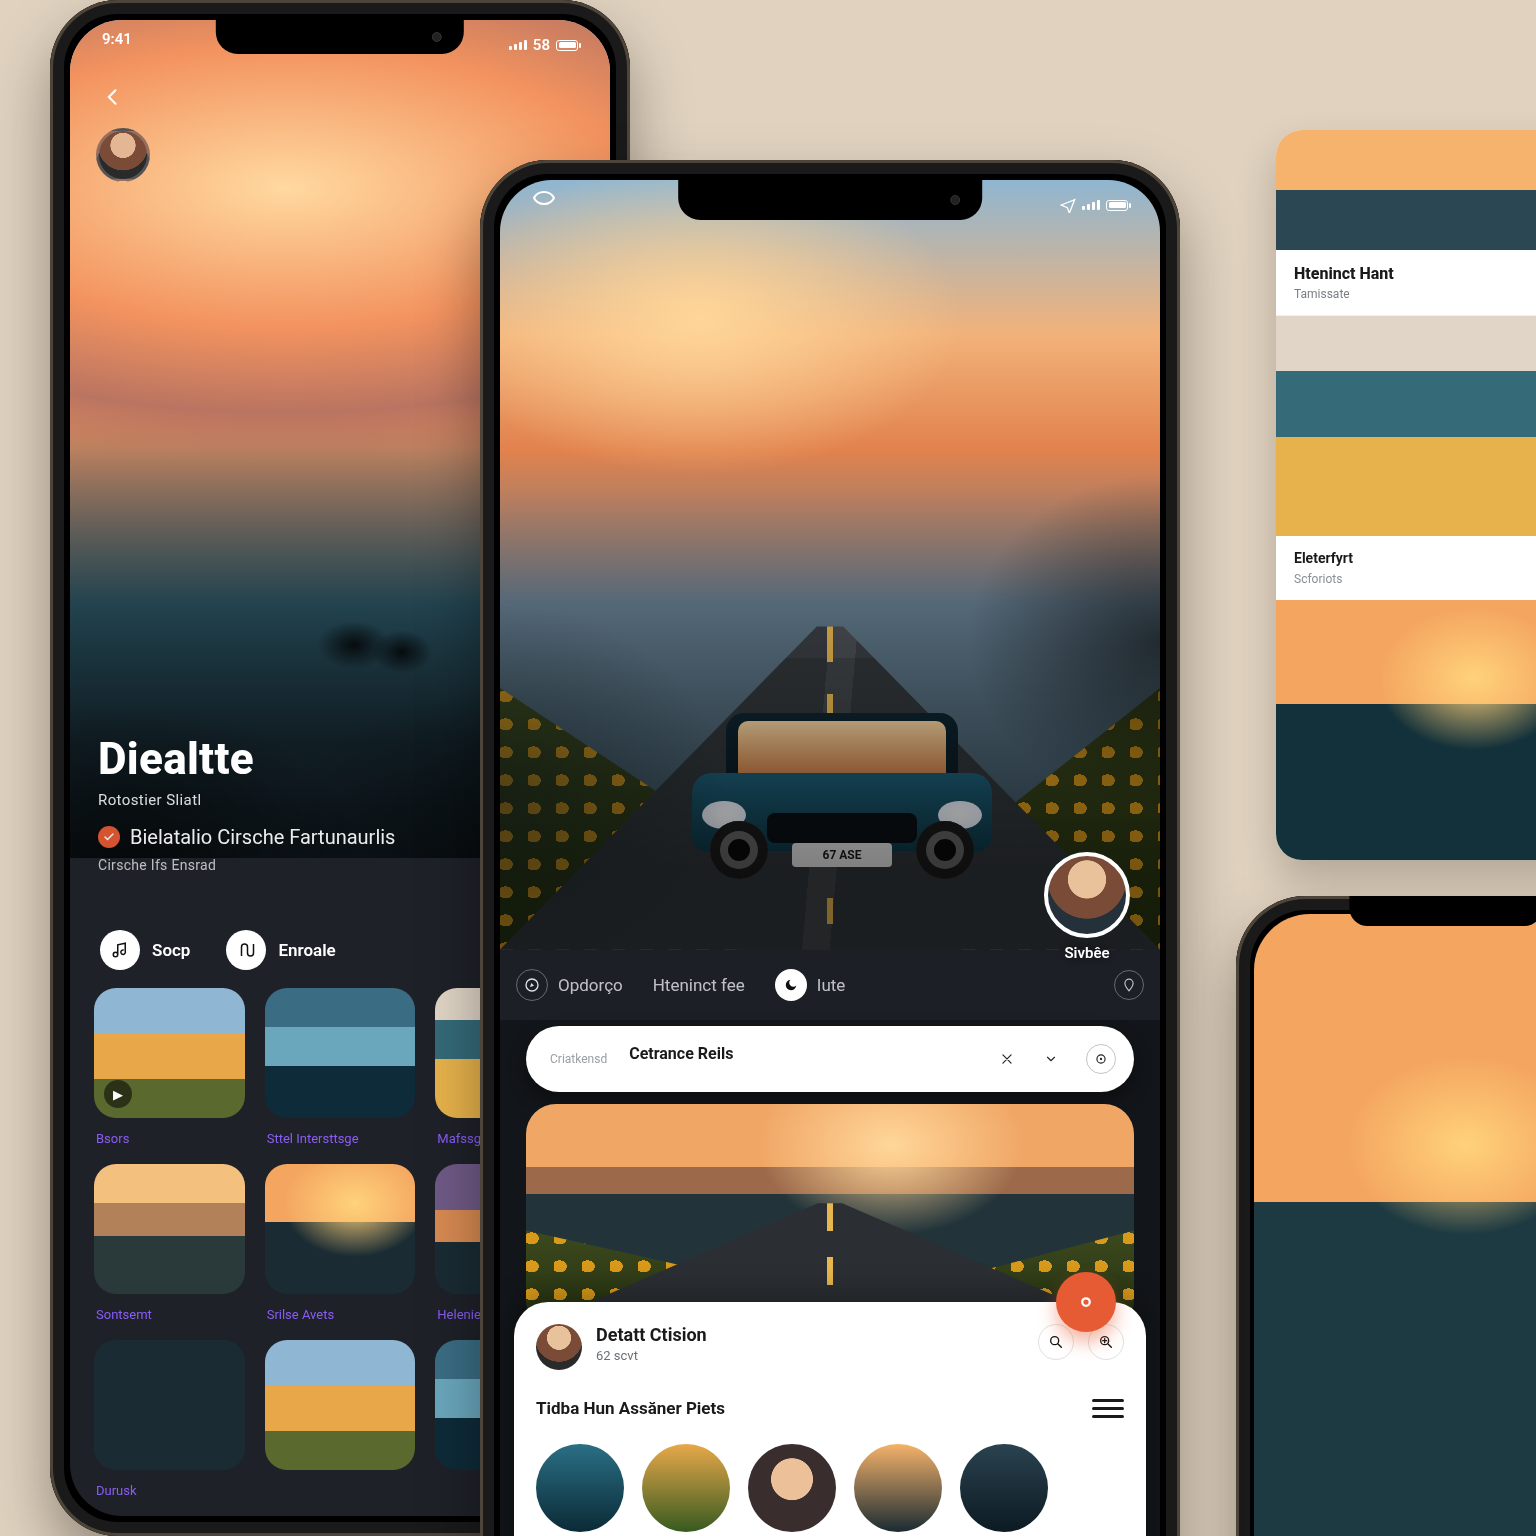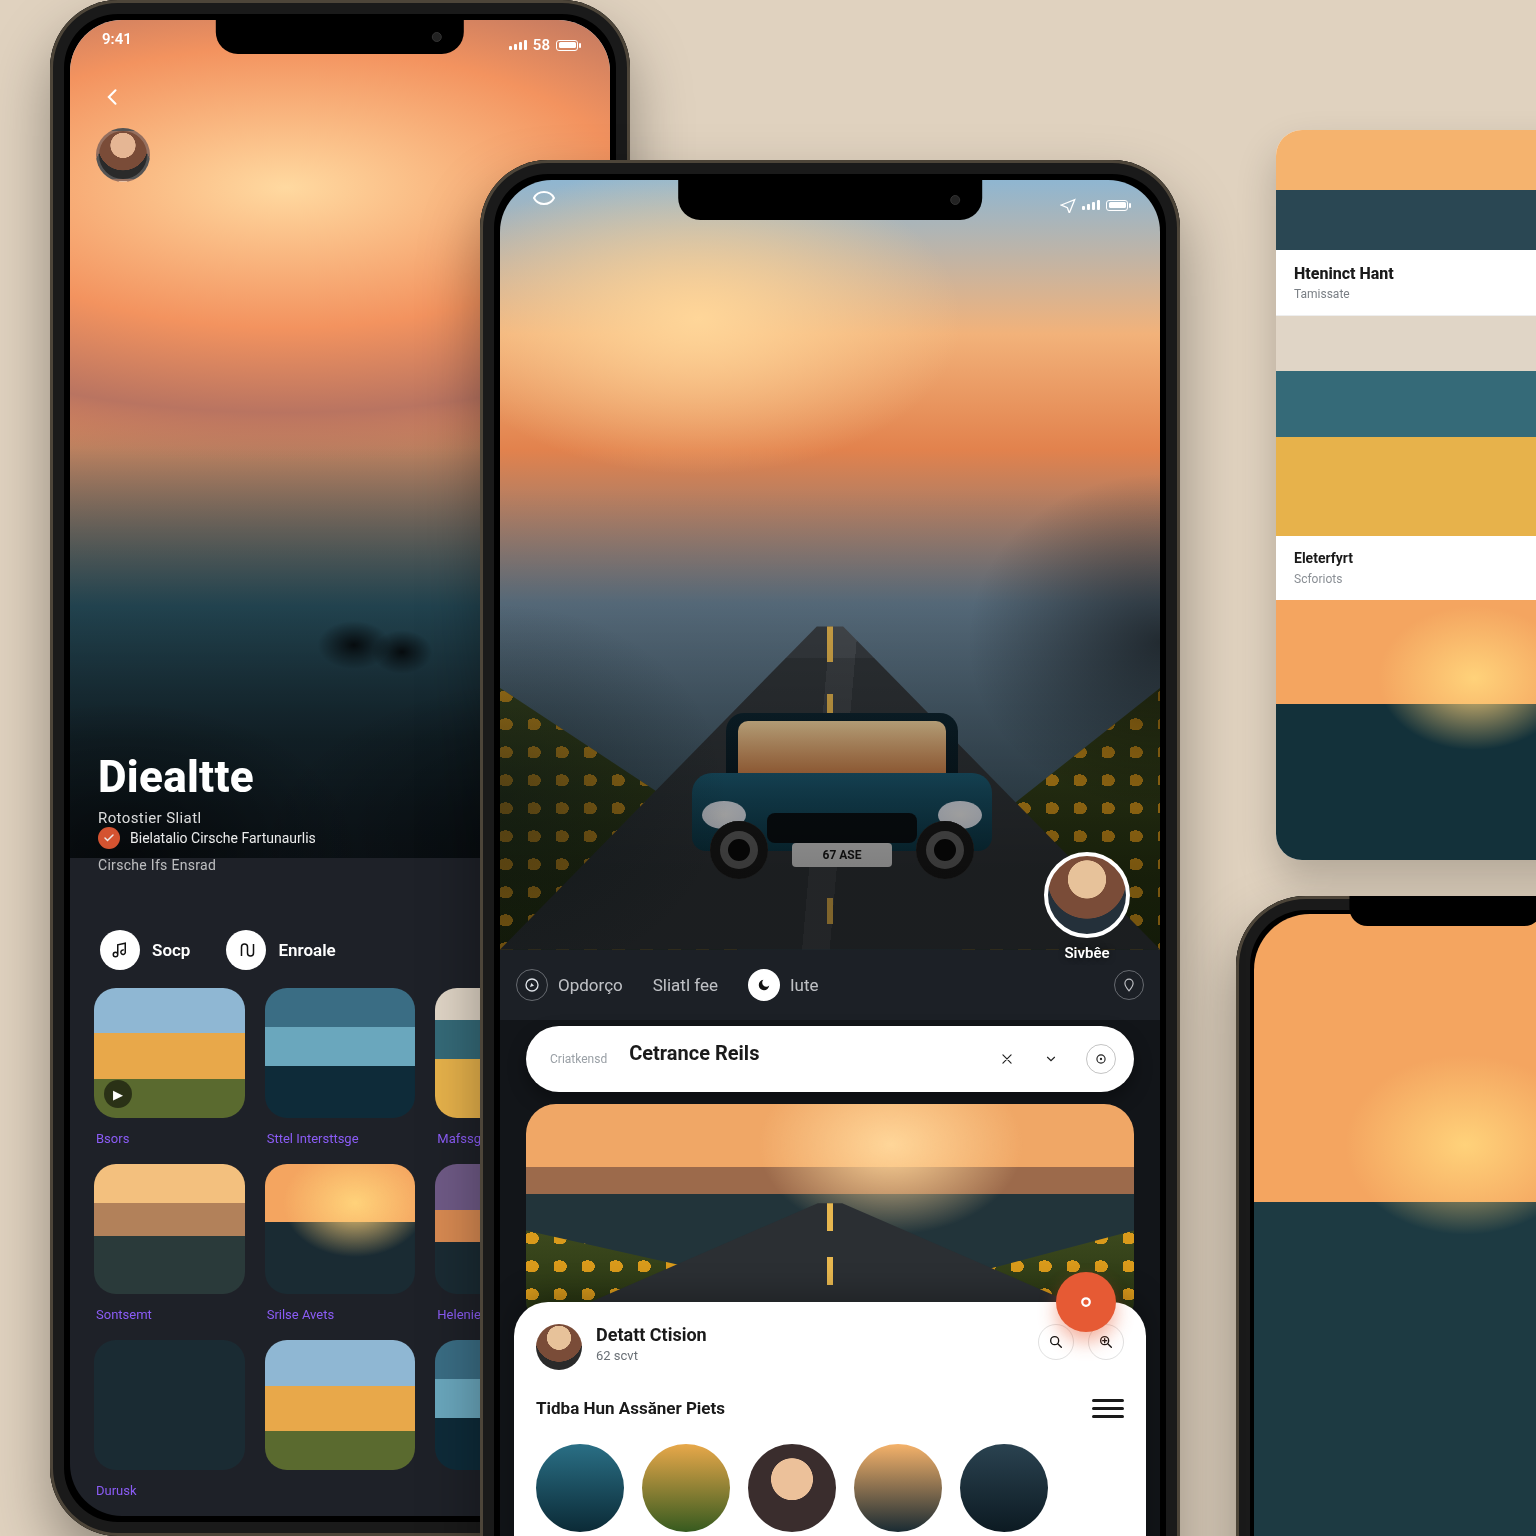--- a/index.html
+++ b/index.html
@@ -86,21 +86,21 @@
   }
   .avatar-sm {
     position:absolute; top:108px; left:26px; width:54px;height:54px;border-radius:50%;
     background: radial-gradient(circle at 50% 30%, #e5b694 0 30%, #7a4c38 31% 60%, #2a2a2a 61% 100%);
     border:3px solid #fff3; z-index:30;
   }
 
   .title-block { position:absolute; left:28px; bottom:43%; right:100px; z-index:30; }
   .title-block h1 { font-size:44px; font-weight:800; letter-spacing:.3px; }
   .title-block .sub { font-size:15px; opacity:.85; margin-top:6px; letter-spacing:.4px;}
-  .title-block .check-row { display:flex; align-items:center; gap:10px; font-size:14px; opacity:.92;}
+  .title-block .check-row { display:flex; align-items:center; gap:10px; margin-top:16px; font-size:20px; opacity:.92;}
   .title-block .check { width:22px;height:22px;border-radius:50%;background:#e65a34;display:flex;align-items:center;justify-content:center;color:#fff;}
   .title-block .line2{ font-size:14px; opacity:.7; margin-top:8px; letter-spacing:.3px;}
 
   .pill-col { position:absolute; right:24px; bottom:44%; display:flex; flex-direction:column; gap:14px; z-index:30;}
   .pill-col .pbtn { width:46px;height:46px;border-radius:50%;background:#ffffff;color:#1a1a1a;display:flex;align-items:center;justify-content:center;font-weight:700;}
   .pill-col .pbtn.ghost{ background:#ffffff14; color:#fff; border:1.5px solid #fff8;}
 
   .quick-row {
     position:absolute; left:0; right:0; bottom:36.5%;
     display:flex; gap:36px; padding:0 30px; align-items:center; z-index:30;
@@ -205,21 +205,21 @@
   .cat-row .ic.fill{ background:#fff;color:#111;border:none; }
   .cat-row .pin{ margin-left:auto; width:30px;height:30px;border-radius:50%;border:1.5px solid #dfe3e860;display:flex;align-items:center;justify-content:center;}
 
   .searchbar{
     position:absolute; left:26px; right:26px; top:calc(52% + 76px);
     height:66px; background:#fff; border-radius:40px;
     display:flex; align-items:center; padding:0 18px 0 24px; gap:14px;
     box-shadow:0 8px 18px rgba(0,0,0,.35);
   }
   .searchbar .ph{ color:#9aa0a6; font-size:12px; }
-  .searchbar .lbl{ font-weight:700; color:#1a1a1a; font-size:20px; margin:0 auto 11px 8px; }
+  .searchbar .lbl{ font-weight:700; color:#1a1a1a; font-size:16px; margin:0 auto 11px 8px; }
   .searchbar .xbtn,.searchbar .chev,.searchbar .scope{
     width:30px;height:30px;border-radius:50%;display:flex;align-items:center;justify-content:center;color:#222;
   }
   .searchbar .scope{ border:1.5px solid #2224; margin-left:6px;}
 
   .big-card{
     position:absolute; left:26px; right:26px; top:calc(52% + 154px); bottom:330px;
     border-radius:30px; overflow:hidden;
     background:
       radial-gradient(220px 150px at 60% 18%, #ffd699, transparent 60%),
@@ -503,21 +503,21 @@
       <div class="cat">
         <span class="ic">
           <svg width="16" height="16" viewBox="0 0 24 24">
               <circle cx="12" cy="12" r="9" fill="none" stroke="currentColor" stroke-width="2"></circle>
               <path d="M9 15l2-6 4 4z" fill="currentColor"></path>
             </svg>
         </span>
         <span>Opdorço</span>
       </div>
       <div class="cat">
-        <span>Sliatl fee</span>
+        <span>Hteninct fee</span>
       </div>
       <div class="cat">
         <span class="ic fill">
           <svg width="14" height="14" viewBox="0 0 24 24">
               <path d="M21 13A9 9 0 1111 3a7 7 0 0010 10z" fill="#111"></path>
             </svg>
         </span>
         <span>Iute</span>
       </div>
       <div class="pin">

